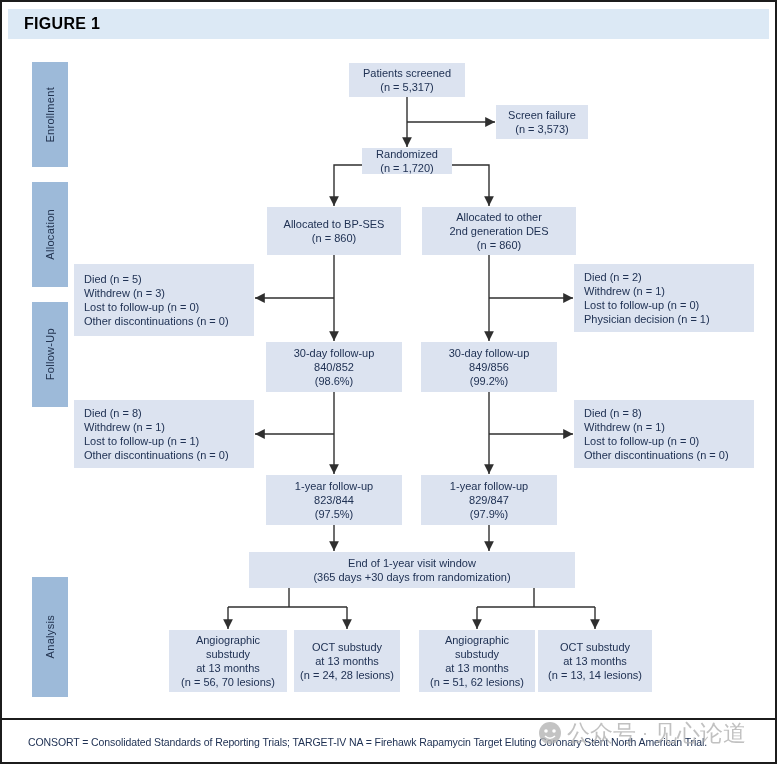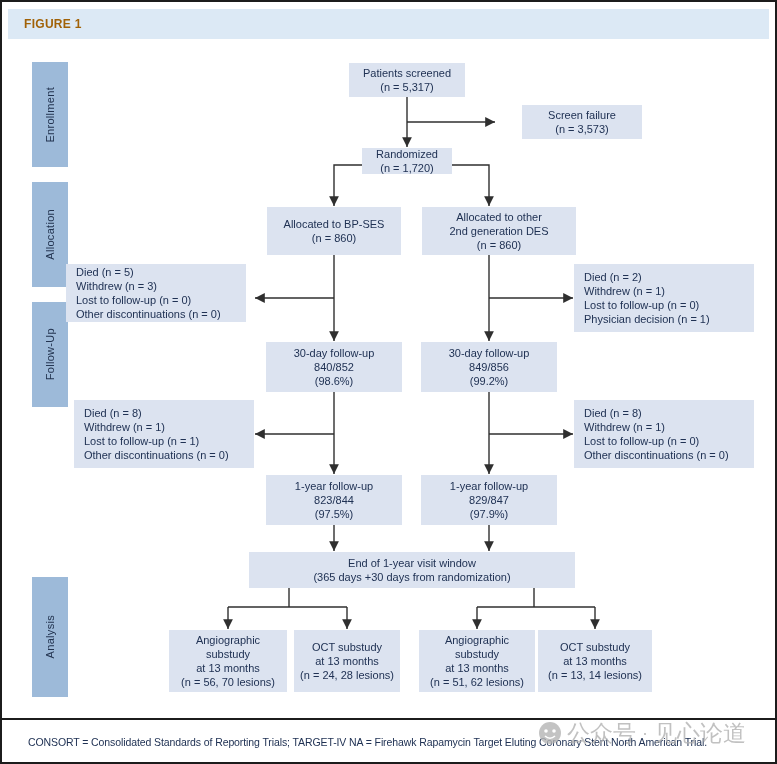--- a/index.html
+++ b/index.html
@@ -1,18 +1,18 @@
 <!DOCTYPE html>
 <html><head>
 <meta charset="utf-8">
 <style>
   html,body{margin:0;padding:0;background:#fff;font-family:"Liberation Sans",sans-serif;}
   .figure{position:relative;width:777px;height:764px;background:#fff;border:2px solid #1c1c1c;box-sizing:border-box;overflow:hidden;}
   .header{position:absolute;left:6px;right:6px;top:7px;height:30px;background:#dce9f5;display:flex;align-items:center;padding-left:16px;box-sizing:border-box;}
-  .fig-label{color:#a16207;font-weight:bold;font-size:12px;letter-spacing:.3px;}
+  .fig-label{color:#000000;font-weight:bold;font-size:16px;letter-spacing:.3px;}
   .fig-title{color:#0a4480;font-weight:bold;font-size:12px;margin-left:14px;letter-spacing:.2px;}
   .connectors{position:absolute;left:0;top:0;width:777px;height:764px;pointer-events:none;}
   .side{position:absolute;background:#9dbad9;display:flex;align-items:center;justify-content:center;}
   .side span{writing-mode:vertical-rl;transform:rotate(180deg);font-size:11px;color:#22334f;letter-spacing:.3px;}
   .fbox{position:absolute;background:#dce3f0;color:#203254;font-size:11px;line-height:14px;display:flex;flex-direction:column;align-items:center;justify-content:center;text-align:center;box-sizing:border-box;}
   .fbox span{display:block;white-space:nowrap;}
   .fbox.la{align-items:flex-start;text-align:left;padding-left:10px;}
   .footer{position:absolute;left:0;right:0;top:716px;height:46px;border-top:2px solid #1c1c1c;display:flex;align-items:center;padding:13px 26px;box-sizing:border-box;background:#fff;}
   .footer span{font-size:10.5px;color:#203254;white-space:nowrap;letter-spacing:-0.1px;}
   .watermark{position:absolute;left:536px;top:710px;height:42px;display:flex;align-items:center;gap:5px;color:#b2b2b2;font-size:23px;opacity:.8;z-index:5;pointer-events:none;text-align:right;}
@@ -70,42 +70,42 @@
     </div>
   <div class="side" style="left:30px;top:575px;width:36px;height:120px">
       <span>Analysis</span>
     </div>
 
   <div class="fbox" style="left:347px;top:61px;width:116px;height:34px">
     <span>Patients screened</span>
     <span>(n = 5,317)</span>
   </div>
 
-  <div class="fbox" style="left:520px;top:103px;width:120px;height:34px">
+  <div class="fbox" style="left:494px;top:103px;width:92px;height:34px">
     <span>Screen failure</span>
     <span>(n = 3,573)</span>
   </div>
 
   <div class="fbox" style="left:360px;top:146px;width:90px;height:26px">
     <span>Randomized</span>
     <span>(n = 1,720)</span>
   </div>
 
   <div class="fbox" style="left:265px;top:205px;width:134px;height:48px">
     <span>Allocated to BP-SES</span>
     <span>(n = 860)</span>
   </div>
 
   <div class="fbox" style="left:420px;top:205px;width:154px;height:48px">
     <span>Allocated to other</span>
     <span>2nd generation DES</span>
     <span>(n = 860)</span>
   </div>
 
-  <div class="fbox la" style="left:64px;top:262px;width:180px;height:58px">
+  <div class="fbox la" style="left:72px;top:262px;width:180px;height:72px">
     <span>Died (n = 5)</span>
     <span>Withdrew (n = 3)</span>
     <span>Lost to follow-up (n = 0)</span>
     <span>Other discontinuations (n = 0)</span>
   </div>
 
   <div class="fbox la" style="left:572px;top:262px;width:180px;height:68px">
     <span>Died (n = 2)</span>
     <span>Withdrew (n = 1)</span>
     <span>Lost to follow-up (n = 0)</span>

